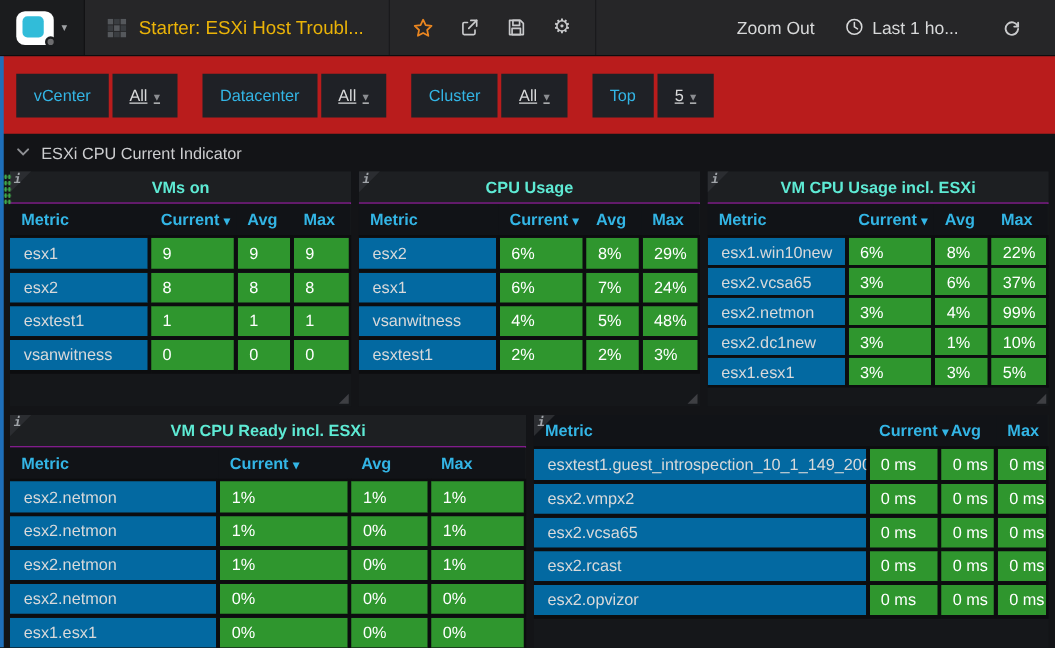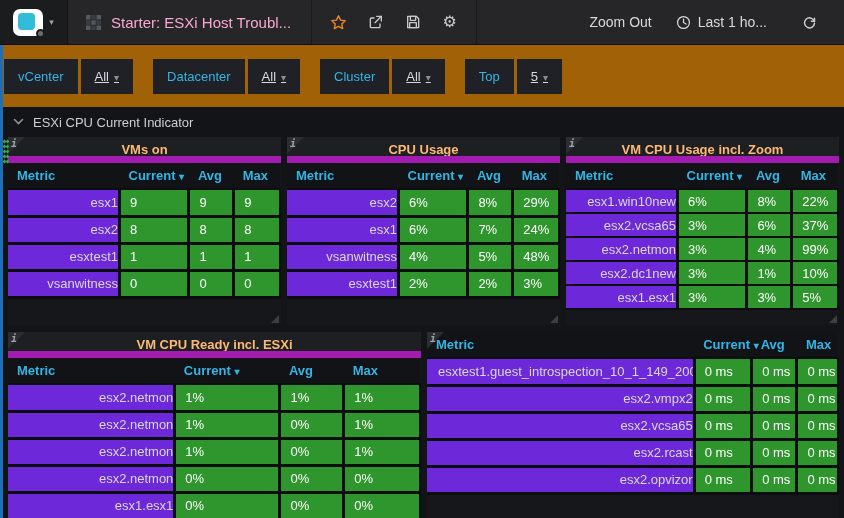--- a/index.html
+++ b/index.html
@@ -20,34 +20,34 @@
   .logo-block {
     width:68px; background:#1b1c1e; border-right:1px solid #121214;
     display:flex; align-items:center; justify-content:center; gap:6px; cursor:pointer;
   }
   .logo { width:30px; height:27px; background:#ffffff; border-radius:7px; position:relative; }
   .logo-inner { position:absolute; left:5px; top:4px; width:17px; height:17px; background:#31bcd9; border-radius:4px; }
   .logo-dot { position:absolute; right:-2px; bottom:-2px; width:9px; height:9px; background:#6d6d6f; border-radius:50%; border:2px solid #1b1c1e; }
   .logo-caret { color:#9fa1a4; font-size:9px; }
 
   .title-block { display:flex; align-items:center; gap:10px; padding:0 20px 0 18px; border-right:1px solid #1a1a1c; }
-  .dash-title { font-size:15px; color:#f9a8d4; white-space:nowrap; }
+  .dash-title { font-size:15px; color:#eab308; white-space:nowrap; }
 
   .nav-actions { display:flex; align-items:center; padding:0 8px; border-right:1px solid #1a1a1c; }
   .nav-btn { width:37px; text-align:center; cursor:pointer; display:flex; justify-content:center; align-items:center; }
   .gear-glyph { font-size:16px; color:#c9cacc; line-height:1; }
 
   .nav-right { margin-left:auto; display:flex; align-items:center; gap:24px; padding-right:16px; font-size:14px; color:#d8d9da; }
-  .time-picker { display:flex; align-items:center; gap:7px; cursor:pointer; white-space:nowrap; }
+  .time-picker { display:flex; gap:7px; cursor:pointer; white-space:nowrap; }
   .nav-text { cursor:pointer; white-space:nowrap;text-align:center; }
 
   
   .submenu {
-    height:62px; background:#a16207; display:flex; align-items:center;
-    padding-left:4px; gap:20px;
+    height:62px; background:#b91c1c; display:flex; align-items:center;
+    padding-left:13px; gap:20px;
   }
   .filter-pair { display:flex; gap:3px; }
   .filter-btn { background:#1f2126; padding:10px 14px; font-size:13px; cursor:pointer; white-space:nowrap; }
   .filter-label { color:var(--accent-cyan,#33b5e5); }
   .filter-value { color:#d8d9da;text-decoration:underline; }
   .filter-value .caret { color:#8b8d91; font-size:10px; margin-left:5px; }
 
   
   .edge-line { position:absolute; left:0; top:45px; bottom:0; width:3px; background:var(--edge-blue,#1e6fba); z-index:30; }
   .drag-dots {
@@ -64,21 +64,21 @@
   .grid-row { display:flex; gap:6px; margin-bottom:7px; }
   .panel { position:relative; background:#15171a; overflow:hidden; }
   .row-1 .panel { height:188px; }
   .row-2 .panel { height:200px; }
   .p0,.p1,.p2 { width:273px; }
   .p3 { width:413px; }
   .p4 { width:412px; }
 
   .panel-title {
     height:26px; line-height:26px; text-align:center; font-weight:700;
-    font-size:13px; color:#fdba74; background:#1d1f22; border-bottom:7px solid #a21caf;
+    font-size:13px; color:#5eead4; background:#1d1f22; border-bottom:1px solid #a21caf;
     cursor:pointer; white-space:nowrap; overflow:hidden;
   }
   .corner {
     position:absolute; top:0; left:0; width:0; height:0; z-index:5; cursor:pointer;
     border-top:17px solid #2b2d31; border-right:17px solid transparent;
   }
   .corner-i {
     position:absolute; top:-16px; left:3px;
     font-family:"DejaVu Sans Mono", monospace; font-style:italic; font-weight:700;
     font-size:10px; color:#a0a4a9;
@@ -89,21 +89,21 @@
     height:26px; background:#111317; color:var(--accent-cyan,#33b5e5);
     font-weight:700; text-align:left; padding-left:9px; font-size:13px;
     border-bottom:2px solid #0c0d0f; white-space:nowrap; overflow:visible; cursor:pointer;
   }
   .tbl .sort { color:var(--accent-cyan,#33b5e5); font-size:10px; }
   .tbl td {
     height:27px; padding-left:9px; border-bottom:3px solid #0c0d0f;
     white-space:nowrap; overflow:hidden; font-size:13px;
   }
   .p2 .tbl td { height:24px; border-bottom-width:2px; }
-  .tbl td.metric { background:#6d28d9; color:#d8d9da; padding-left:11px;text-align:right; }
+  .tbl td.metric { background:#0369a1; color:#d8d9da; padding-left:11px; }
   .tbl td.value { background:var(--cell-green,#2f962e); color:#ffffff; border-left:3px solid #0c0d0f; }
   .tbl td.value:last-child { border-right:2px solid #0c0d0f; }
 
   
   .p0 col.c0,.p1 col.c0,.p2 col.c0 { width:41%; }
   .p0 col.c1,.p1 col.c1,.p2 col.c1 { width:25.5%; }
   .p0 col.c2,.p1 col.c2,.p2 col.c2 { width:16.5%; }
   .p0 col.c3,.p1 col.c3,.p2 col.c3 { width:17%; }
   .p3 col.c0 { width:40.5%; } .p3 col.c1 { width:25.5%; } .p3 col.c2 { width:15.5%; } .p3 col.c3 { width:18.5%; }
   .p4 col.c0 { width:65%; } .p4 col.c1 { width:14%; } .p4 col.c2 { width:11%; } .p4 col.c3 { width:10%; }
@@ -315,21 +315,21 @@
               <td class="value">3%</td>
             </tr>
           </tbody>
         </table>
         <div class="resize"></div>
       </div>
       <div class="panel p2">
         <div class="corner">
           <span class="corner-i">i</span>
         </div>
-        <div class="panel-title">VM CPU Usage incl. Zoom</div>
+        <div class="panel-title">VM CPU Usage incl. ESXi</div>
         <table class="tbl">
           <colgroup>
             <col class="c0">
             <col class="c1">
             <col class="c2">
             <col class="c3">
           </colgroup>
           <thead>
             <tr>
               <th>Metric</th>

